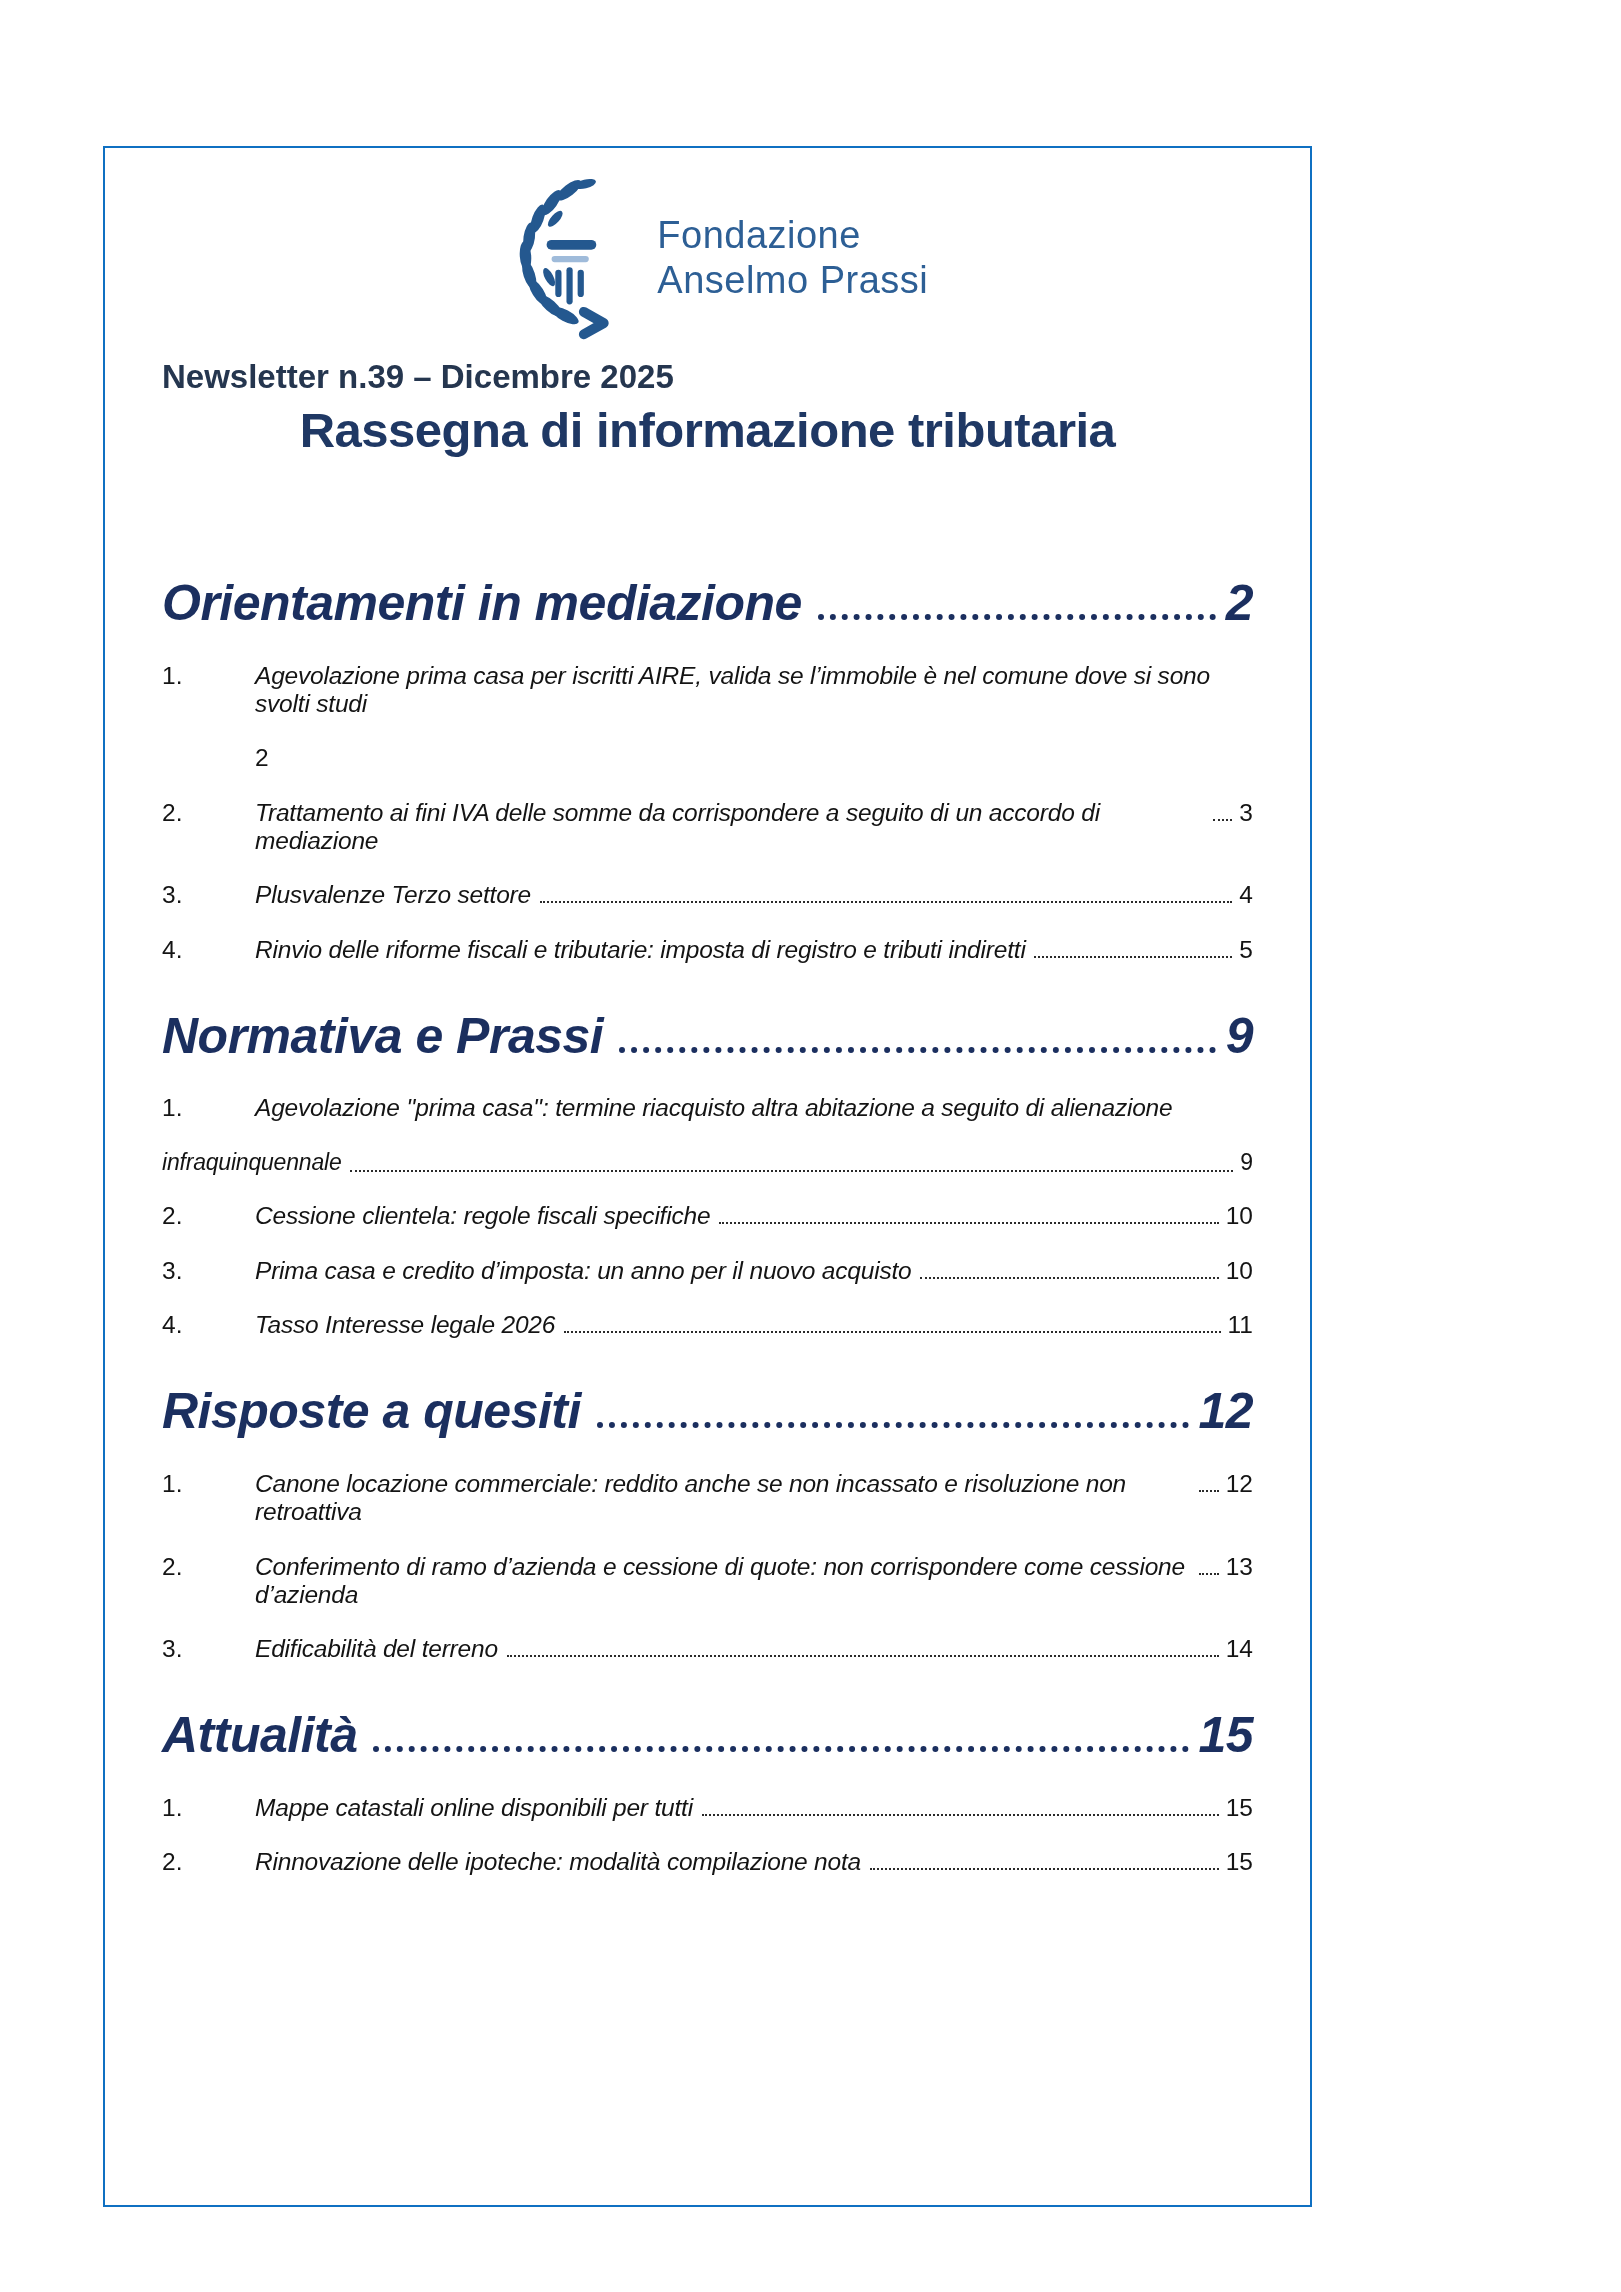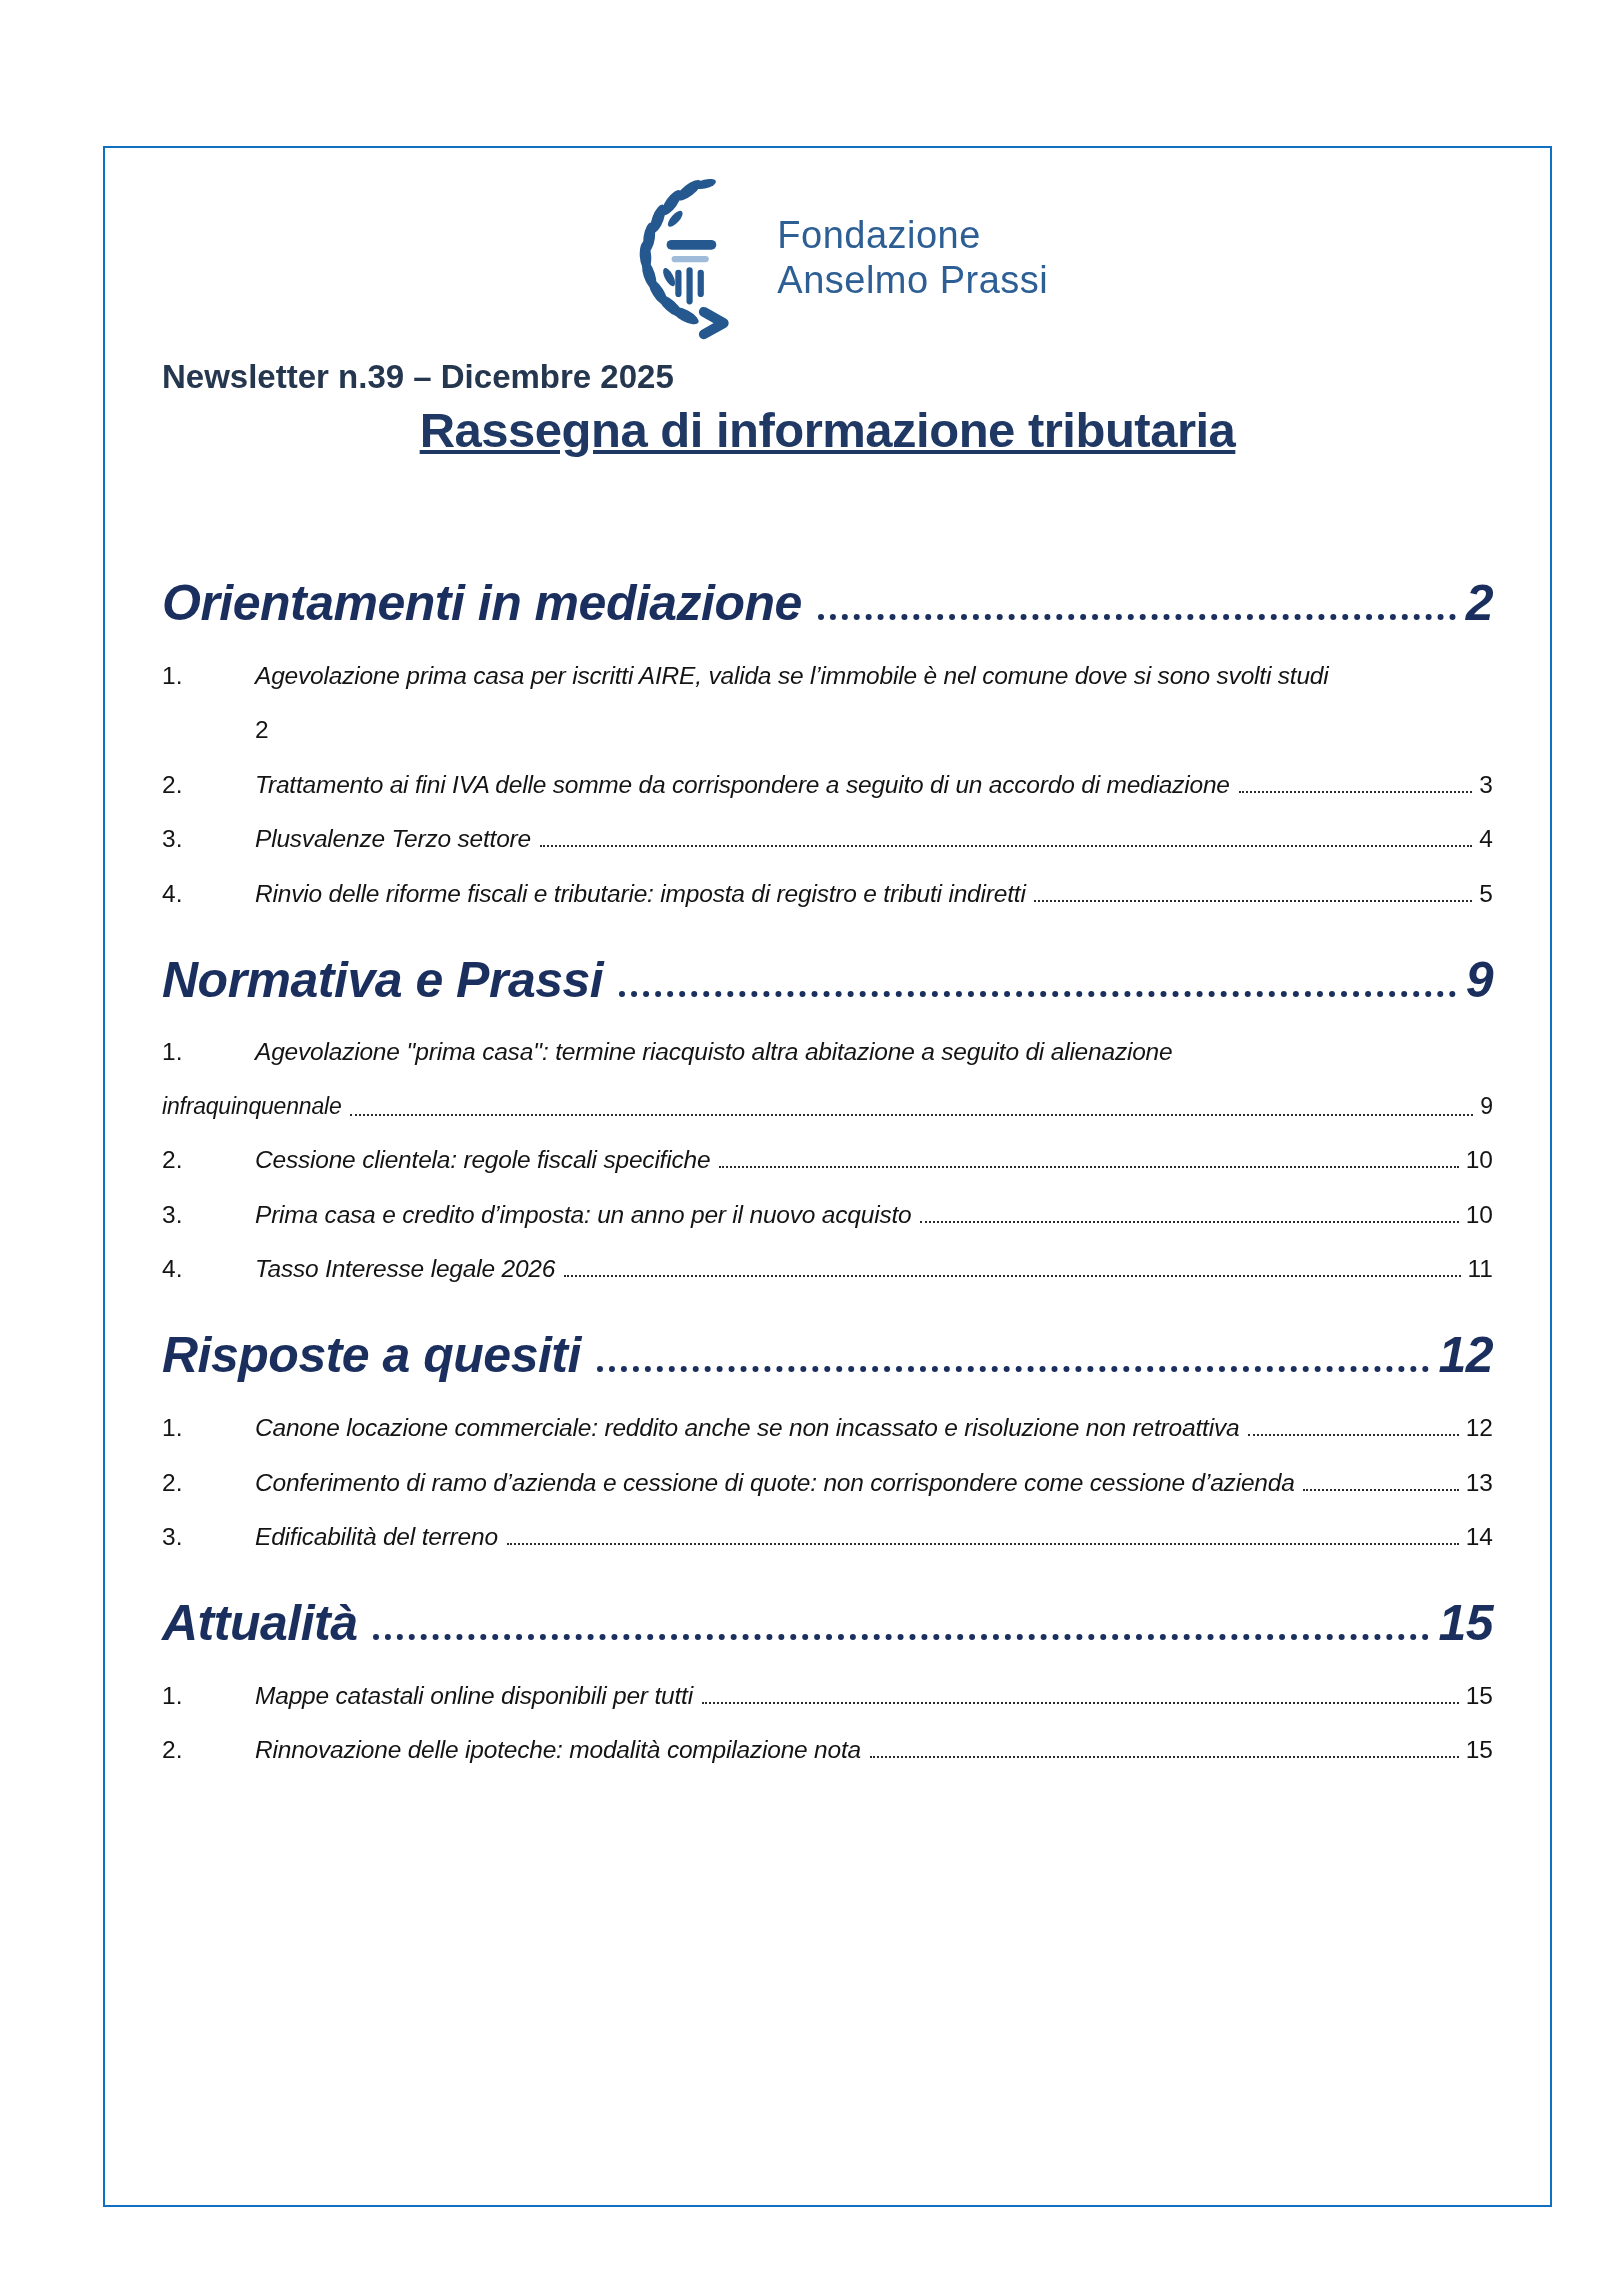--- a/index.html
+++ b/index.html
@@ -2,31 +2,31 @@
 <html><head>
 <meta charset="utf-8">
 <style>
   html,body{margin:0;padding:0;background:#ffffff;}
   body{
     width:1621px;height:2293px;position:relative;
     font-family:"Liberation Sans","DejaVu Sans",sans-serif;
     -webkit-font-smoothing:antialiased;
   }
   .frame{
-    position:absolute;left:103px;top:146px;width:1449px;height:2061px;
+    position:absolute;left:103px;top:146px;width:1209px;height:2061px;
     border:2.9px solid #0f70c2;box-sizing:border-box;
     padding:23.5px 57px 0 57px;background:#ffffff;
   }
   
   .logo{display:flex;justify-content:center;align-items:center;gap:21.6px;margin-top:2px;}
   .logo svg{width:149px;height:169px;display:block;}
   .logo-text{color:#2d5f95;font-size:38px;line-height:1.18;letter-spacing:0.5px;font-weight:400;}
   
   .newsletter-line{margin-top:15.7px;text-align:left;font-size:33px;font-weight:700;color:#25364f;}
-  .doc-title{margin:5.9px 0 0 0;text-align:center;font-size:49px;font-weight:700;color:#1f3864;letter-spacing:-0.5px;text-decoration:underline;}
+  .doc-title{margin:5.9px 0 0 0;text-align:center;font-size:49px;font-weight:700;color:#1f3864;letter-spacing:-0.5px;}
   
   .toc{margin-top:116px;}
   .toc-heading{
     display:flex;align-items:baseline;
     font-size:50px;font-weight:700;font-style:italic;color:#1b2f5f;
     margin:43px 0 29px 0;letter-spacing:-0.5px;
   }
   .toc-heading:first-child{margin-top:0;}
   .toc-heading .lead{flex:1;border-bottom:6.9px dotted #1b2f5f;margin:0 9.8px 12.7px 15.7px;min-width:29px;}
   .toc-heading .pg{font-style:italic;}

